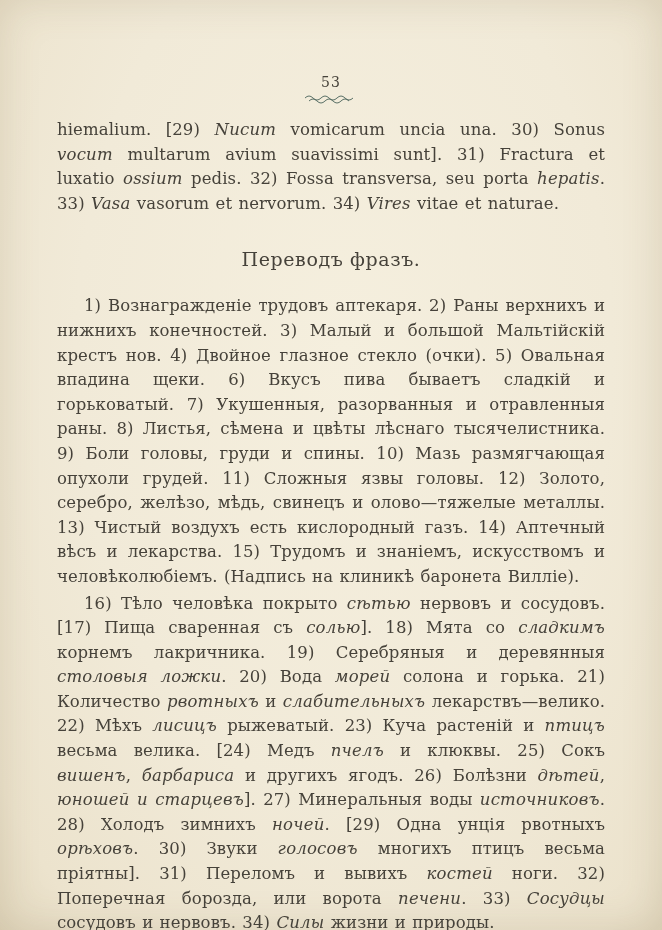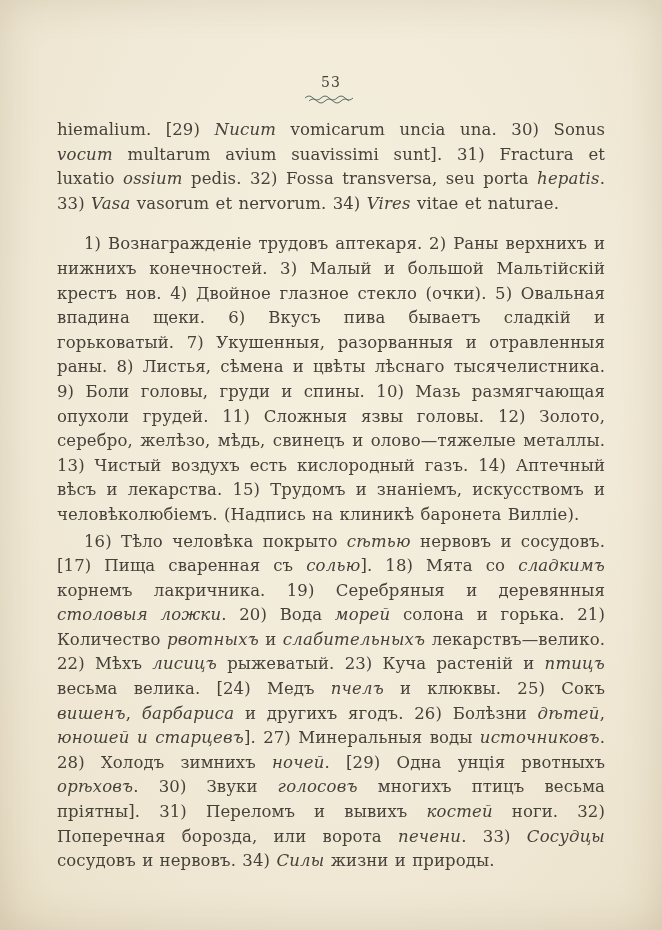--- a/index.html
+++ b/index.html
@@ -74,19 +74,20 @@
     <svg width="54" height="10" viewBox="0 0 54 10" xmlns="http://www.w3.org/2000/svg">
       <path d="M1 4 q4 -4 8 0 t8 0 t8 0 t8 0 t8 0 t8 0" fill="none" stroke="#3f5a52" stroke-width="1"></path>
       <path d="M5 7 q4 -4 8 0 t8 0 t8 0 t8 0 t8 0" fill="none" stroke="#3f5a52" stroke-width="1"></path>
     </svg>
   </div>
 
   <div class="text-block">
 
     <p class="para latin"><span>hiemalium. [29) </span><i>Nucum</i><span> vomicarum uncia una. 30) Sonus </span><i>vocum</i><span> multarum avium suavissimi sunt]. 31) Fractura et luxatio </span><i>ossium</i><span> pedis. 32) Fossa transversa, seu porta </span><i>hepatis</i><span>. 33) </span><i>Vasa</i><span> vasorum et nervorum. 34) </span><i>Vires</i><span> vitae et naturae.</span></p>
 
+    <h2 class="section-heading">Переводъ фразъ.</h2>
 
     <p class="para indent"><span>1) Вознагражденіе трудовъ аптекаря. 2) Раны верхнихъ и нижнихъ конечностей. 3) Малый и большой Мальтійскій крестъ нов. 4) Двойное глазное стекло (очки). 5) Овальная впадина щеки. 6) Вкусъ пива бываетъ сладкій и горьковатый. 7) Укушенныя, разорванныя и отравленныя раны. 8) Листья, сѣмена и цвѣты лѣснаго тысячелистника. 9) Боли головы, груди и спины. 10) Мазь размягчающая опухоли грудей. 11) Сложныя язвы головы. 12) Золото, серебро, желѣзо, мѣдь, свинецъ и олово—тяжелые металлы. 13) Чистый воздухъ есть кислородный газъ. 14) Аптечный вѣсъ и лекарства. 15) Трудомъ и знаніемъ, искусствомъ и человѣколюбіемъ. (Надпись на клиникѣ баронета Вилліе).</span></p>
 
     <p class="para indent"><span>16) Тѣло человѣка покрыто </span><i>сѣтью</i><span> нервовъ и сосудовъ. [17) Пища сваренная съ </span><i>солью</i><span>]. 18) Мята со </span><i>сладкимъ</i><span> корнемъ лакричника. 19) Серебряныя и деревянныя </span><i>столовыя ложки</i><span>. 20) Вода </span><i>морей</i><span> солона и горька. 21) Количество </span><i>рвотныхъ</i><span> и </span><i>слабительныхъ</i><span> лекарствъ—велико. 22) Мѣхъ </span><i>лисицъ</i><span> рыжеватый. 23) Куча растеній и </span><i>птицъ</i><span> весьма велика. [24) Медъ </span><i>пчелъ</i><span> и клюквы. 25) Сокъ </span><i>вишенъ</i><span>, </span><i>барбариса</i><span> и другихъ ягодъ. 26) Болѣзни </span><i>дѣтей</i><span>, </span><i>юношей и старцевъ</i><span>]. 27) Минеральныя воды </span><i>источниковъ</i><span>. 28) Холодъ зимнихъ </span><i>ночей</i><span>. [29) Одна унція рвотныхъ </span><i>орѣховъ</i><span>. 30) Звуки </span><i>голосовъ</i><span> многихъ птицъ весьма пріятны]. 31) Переломъ и вывихъ </span><i>костей</i><span> ноги. 32) Поперечная борозда, или ворота </span><i>печени</i><span>. 33) </span><i>Сосудцы</i><span> сосудовъ и нервовъ. 34) </span><i>Силы</i><span> жизни и природы.</span></p>
 
   </div>
 </div>
 
 </body></html>

